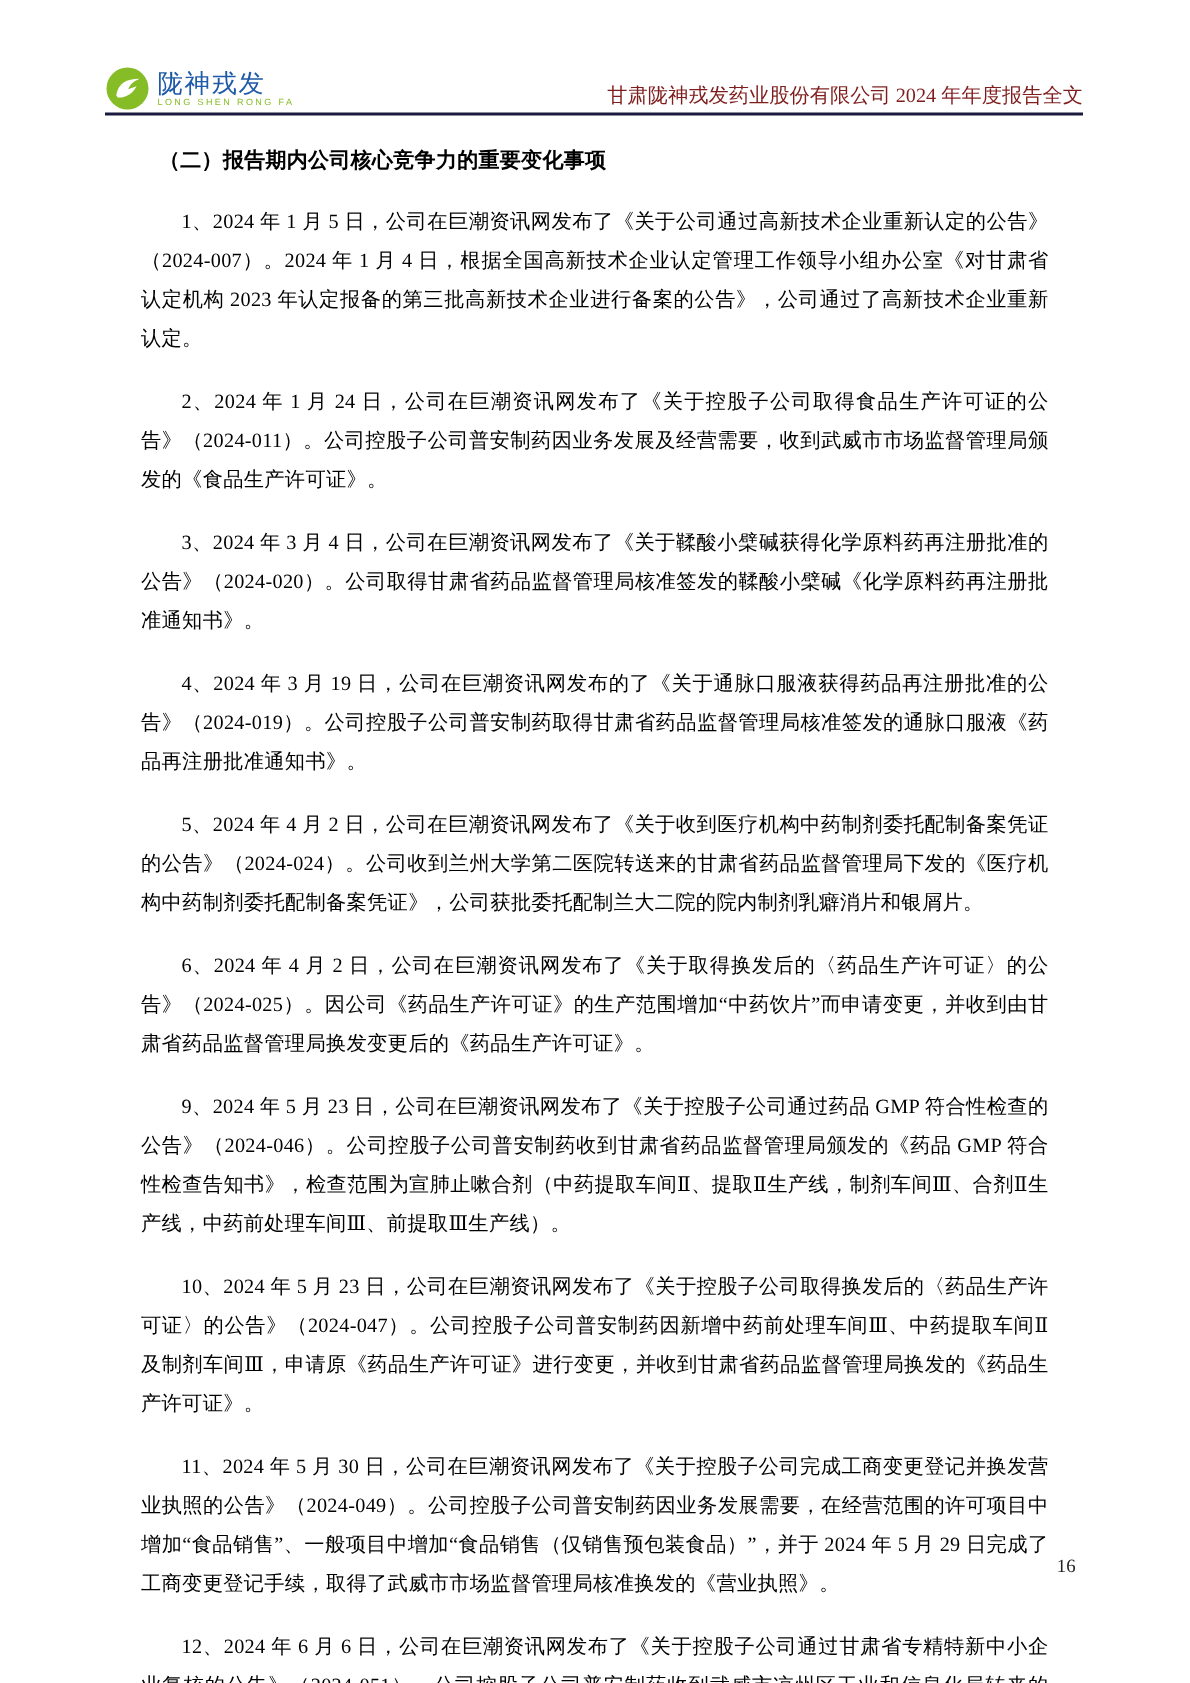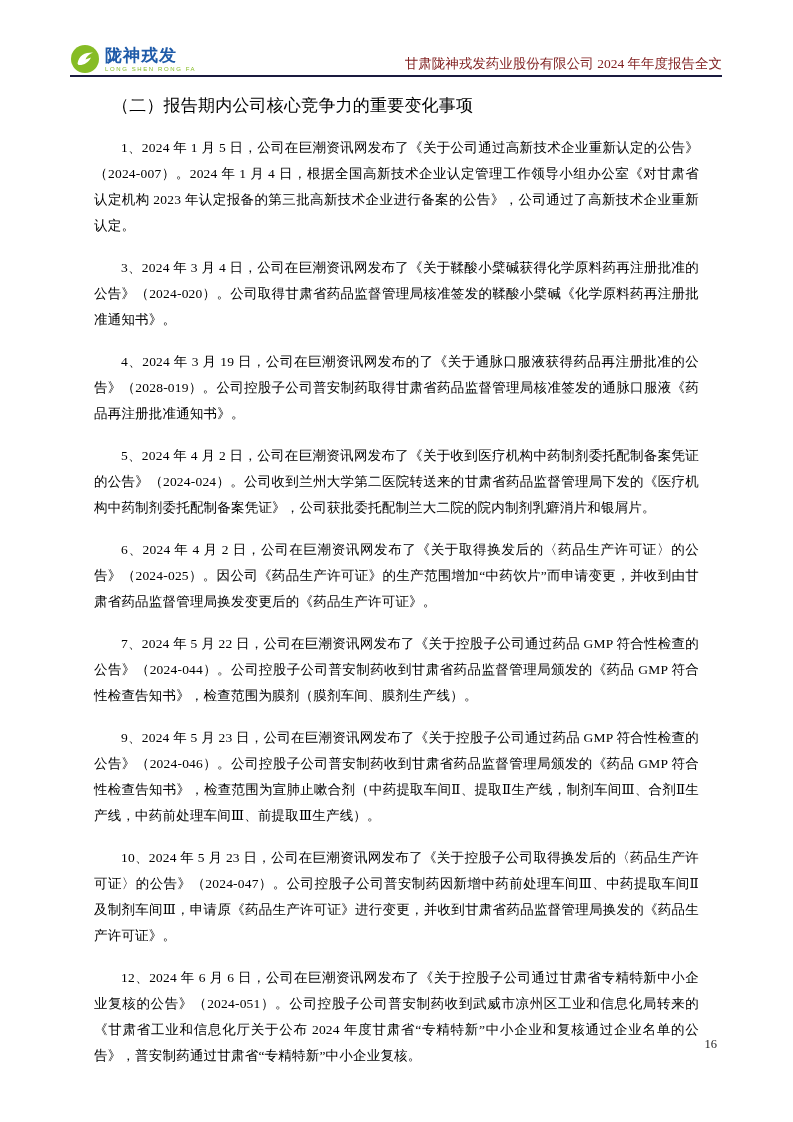--- a/index.html
+++ b/index.html
@@ -20,21 +20,21 @@
     height: 36px;
     display: flex;
     justify-content: space-between;
     align-items: flex-end;
   }
   .logo { display: flex; align-items: center; gap: 5px; }
   .logo-icon { width: 30px; height: 30px; display: block; }
   .logo-text { display: flex; flex-direction: column; line-height: 1; }
   .logo-cn {
     font-family: "Liberation Sans", sans-serif;
-    font-weight: bold;
+    font-weight: normal;
     font-size: 17px;
     color: #1e5aa8;
     letter-spacing: 1px;
   }
   .logo-en {
     font-family: "Liberation Sans", sans-serif;
     font-size: 6px;
     color: #86bc25;
     letter-spacing: 1.6px;
     margin-top: 2px;
@@ -60,22 +60,22 @@
     right: 78px;
     top: 93px;
     font-size: 13.5px;
     line-height: 26px;
     text-align: justify;
     text-justify: inter-ideograph;
     letter-spacing: 0.2px;
   }
   .section-heading {
     font-family: "Liberation Sans", "DejaVu Sans", sans-serif;
-    font-size: 17px;
-    font-weight: normal;
+    font-size: 14px;
+    font-weight: bold;
     margin: 0;
     text-indent: 2em;
     line-height: 26px;
   }
   .para { margin: 16px; text-indent: 2em; }
   .page-number {
     position: absolute;
     top: 1037px;
     right: 76px;
     font-size: 12.5px;
@@ -99,26 +99,27 @@
       </div>
     </div>
     <div class="doc-title">甘肃陇神戎发药业股份有限公司 2024 年年度报告全文</div>
   </header>
 
   <div class="header-rule"></div>
 
   <main class="content">
     <h2 class="section-heading">（二）报告期内公司核心竞争力的重要变化事项</h2>
     <p class="para">1、2024 年 1 月 5 日，公司在巨潮资讯网发布了《关于公司通过高新技术企业重新认定的公告》（2024-007）。2024 年 1 月 4 日，根据全国高新技术企业认定管理工作领导小组办公室《对甘肃省认定机构 2023 年认定报备的第三批高新技术企业进行备案的公告》，公司通过了高新技术企业重新认定。</p>
+    <p class="para">2、2024 年 1 月 24 日，公司在巨潮资讯网发布了《关于控股子公司取得食品生产许可证的公告》（2024-011）。公司控股子公司普安制药因业务发展及经营需要，收到武威市市场监督管理局颁发的《食品生产许可证》。</p>
     <p class="para">3、2024 年 3 月 4 日，公司在巨潮资讯网发布了《关于鞣酸小檗碱获得化学原料药再注册批准的公告》（2024-020）。公司取得甘肃省药品监督管理局核准签发的鞣酸小檗碱《化学原料药再注册批准通知书》。</p>
-    <p class="para">4、2024 年 3 月 19 日，公司在巨潮资讯网发布的了《关于通脉口服液获得药品再注册批准的公告》（2028-019）。公司控股子公司普安制药取得甘肃省药品监督管理局核准签发的通脉口服液《药品再注册批准通知书》。</p>
+    <p class="para">4、2024 年 3 月 19 日，公司在巨潮资讯网发布的了《关于通脉口服液获得药品再注册批准的公告》（2024-019）。公司控股子公司普安制药取得甘肃省药品监督管理局核准签发的通脉口服液《药品再注册批准通知书》。</p>
     <p class="para">5、2024 年 4 月 2 日，公司在巨潮资讯网发布了《关于收到医疗机构中药制剂委托配制备案凭证的公告》（2024-024）。公司收到兰州大学第二医院转送来的甘肃省药品监督管理局下发的《医疗机构中药制剂委托配制备案凭证》，公司获批委托配制兰大二院的院内制剂乳癖消片和银屑片。</p>
     <p class="para">6、2024 年 4 月 2 日，公司在巨潮资讯网发布了《关于取得换发后的〈药品生产许可证〉的公告》（2024-025）。因公司《药品生产许可证》的生产范围增加“中药饮片”而申请变更，并收到由甘肃省药品监督管理局换发变更后的《药品生产许可证》。</p>
-    <p class="para">7、2024 年 5 月 22 日，公司在巨潮资讯网发布了《关于控股子公司通过药品 GMP 符合性检查的公告》（2024-044）。公司控股子公司普安制药收到甘肃省药品监督管理局颁发的《药品 GMP 符合性检查告知书》，检查范围为膜剂（膜剂车间、膜剂生产线）。</p>
     <p class="para">9、2024 年 5 月 23 日，公司在巨潮资讯网发布了《关于控股子公司通过药品 GMP 符合性检查的公告》（2024-046）。公司控股子公司普安制药收到甘肃省药品监督管理局颁发的《药品 GMP 符合性检查告知书》，检查范围为宣肺止嗽合剂（中药提取车间Ⅱ、提取Ⅱ生产线，制剂车间Ⅲ、合剂Ⅱ生产线，中药前处理车间Ⅲ、前提取Ⅲ生产线）。</p>
     <p class="para">10、2024 年 5 月 23 日，公司在巨潮资讯网发布了《关于控股子公司取得换发后的〈药品生产许可证〉的公告》（2024-047）。公司控股子公司普安制药因新增中药前处理车间Ⅲ、中药提取车间Ⅱ及制剂车间Ⅲ，申请原《药品生产许可证》进行变更，并收到甘肃省药品监督管理局换发的《药品生产许可证》。</p>
+    <p class="para">11、2024 年 5 月 30 日，公司在巨潮资讯网发布了《关于控股子公司完成工商变更登记并换发营业执照的公告》（2024-049）。公司控股子公司普安制药因业务发展需要，在经营范围的许可项目中增加“食品销售”、一般项目中增加“食品销售（仅销售预包装食品）”，并于 2024 年 5 月 29 日完成了工商变更登记手续，取得了武威市市场监督管理局核准换发的《营业执照》。</p>
     <p class="para">12、2024 年 6 月 6 日，公司在巨潮资讯网发布了《关于控股子公司通过甘肃省专精特新中小企业复核的公告》（2024-051）。公司控股子公司普安制药收到武威市凉州区工业和信息化局转来的《甘肃省工业和信息化厅关于公布 2024 年度甘肃省“专精特新”中小企业和复核通过企业名单的公告》，普安制药通过甘肃省“专精特新”中小企业复核。</p>
 
   </main>
 
   <div class="page-number">16</div>
 
 </div>
 
 </body></html>

